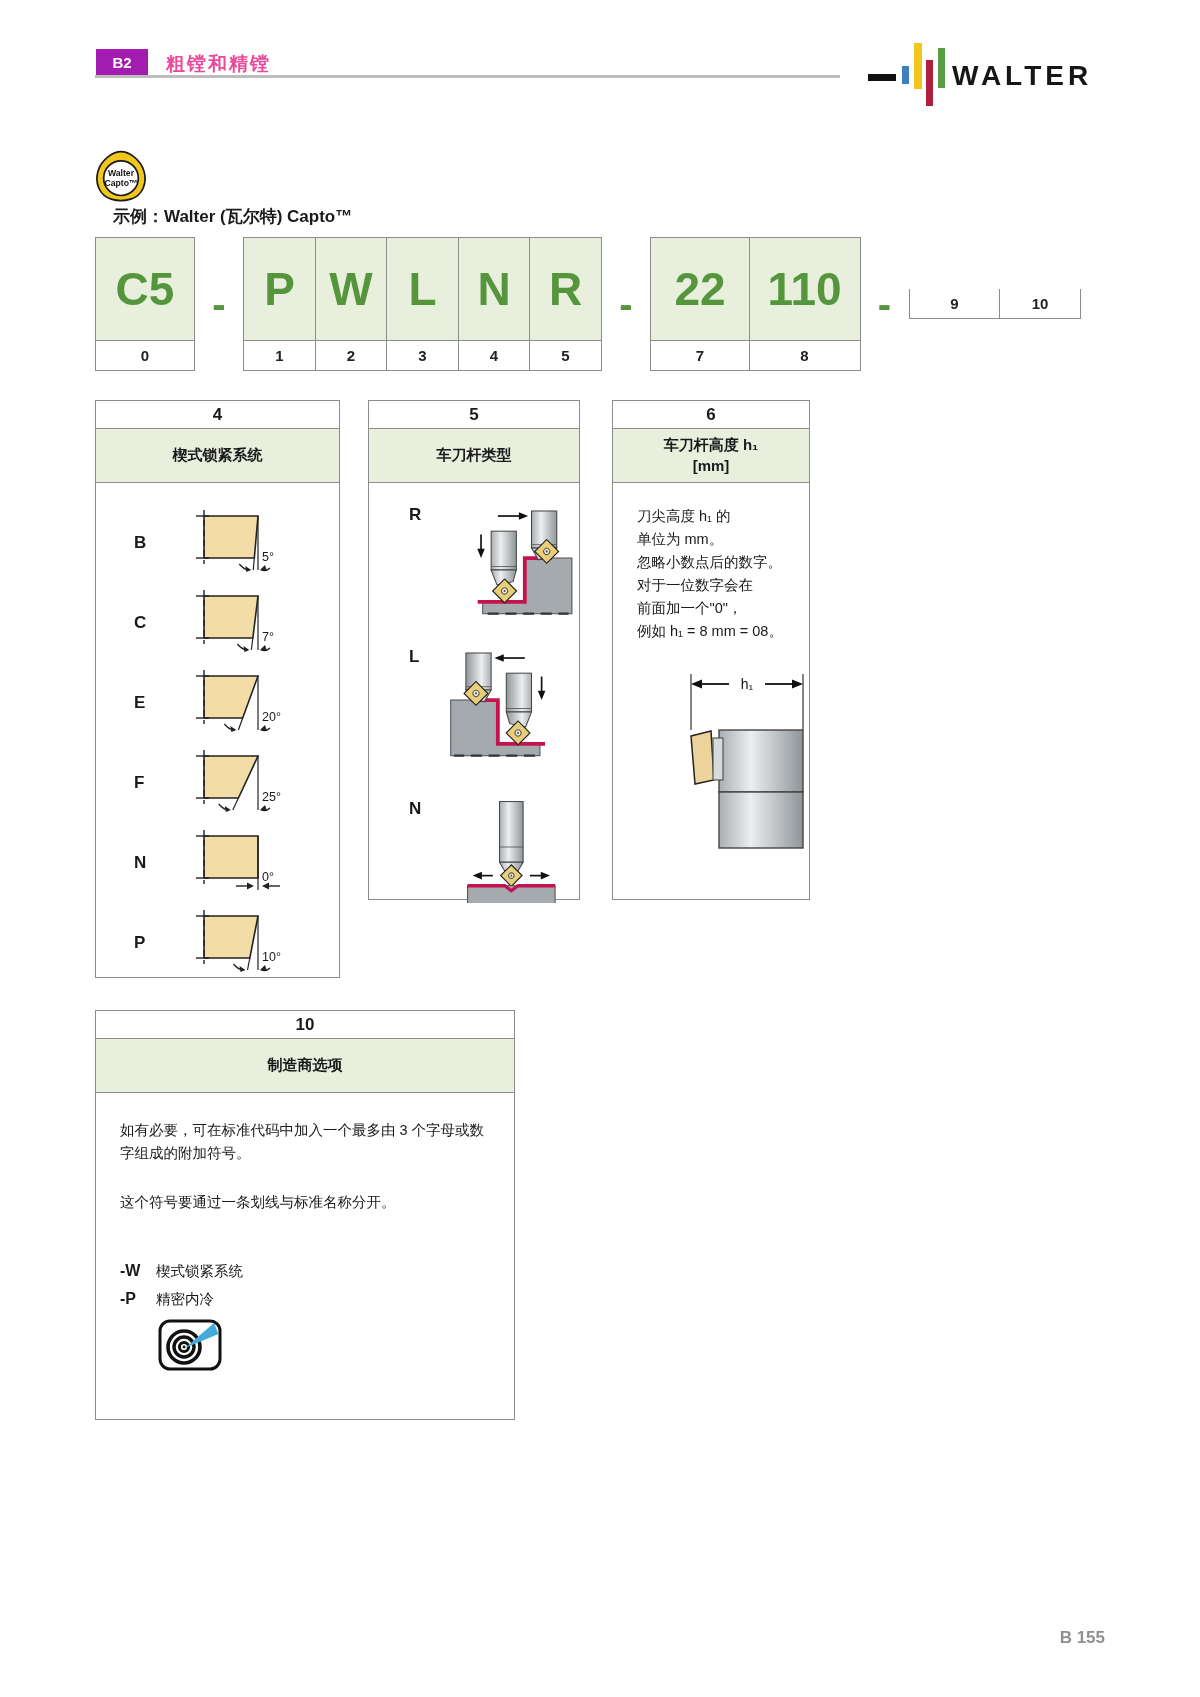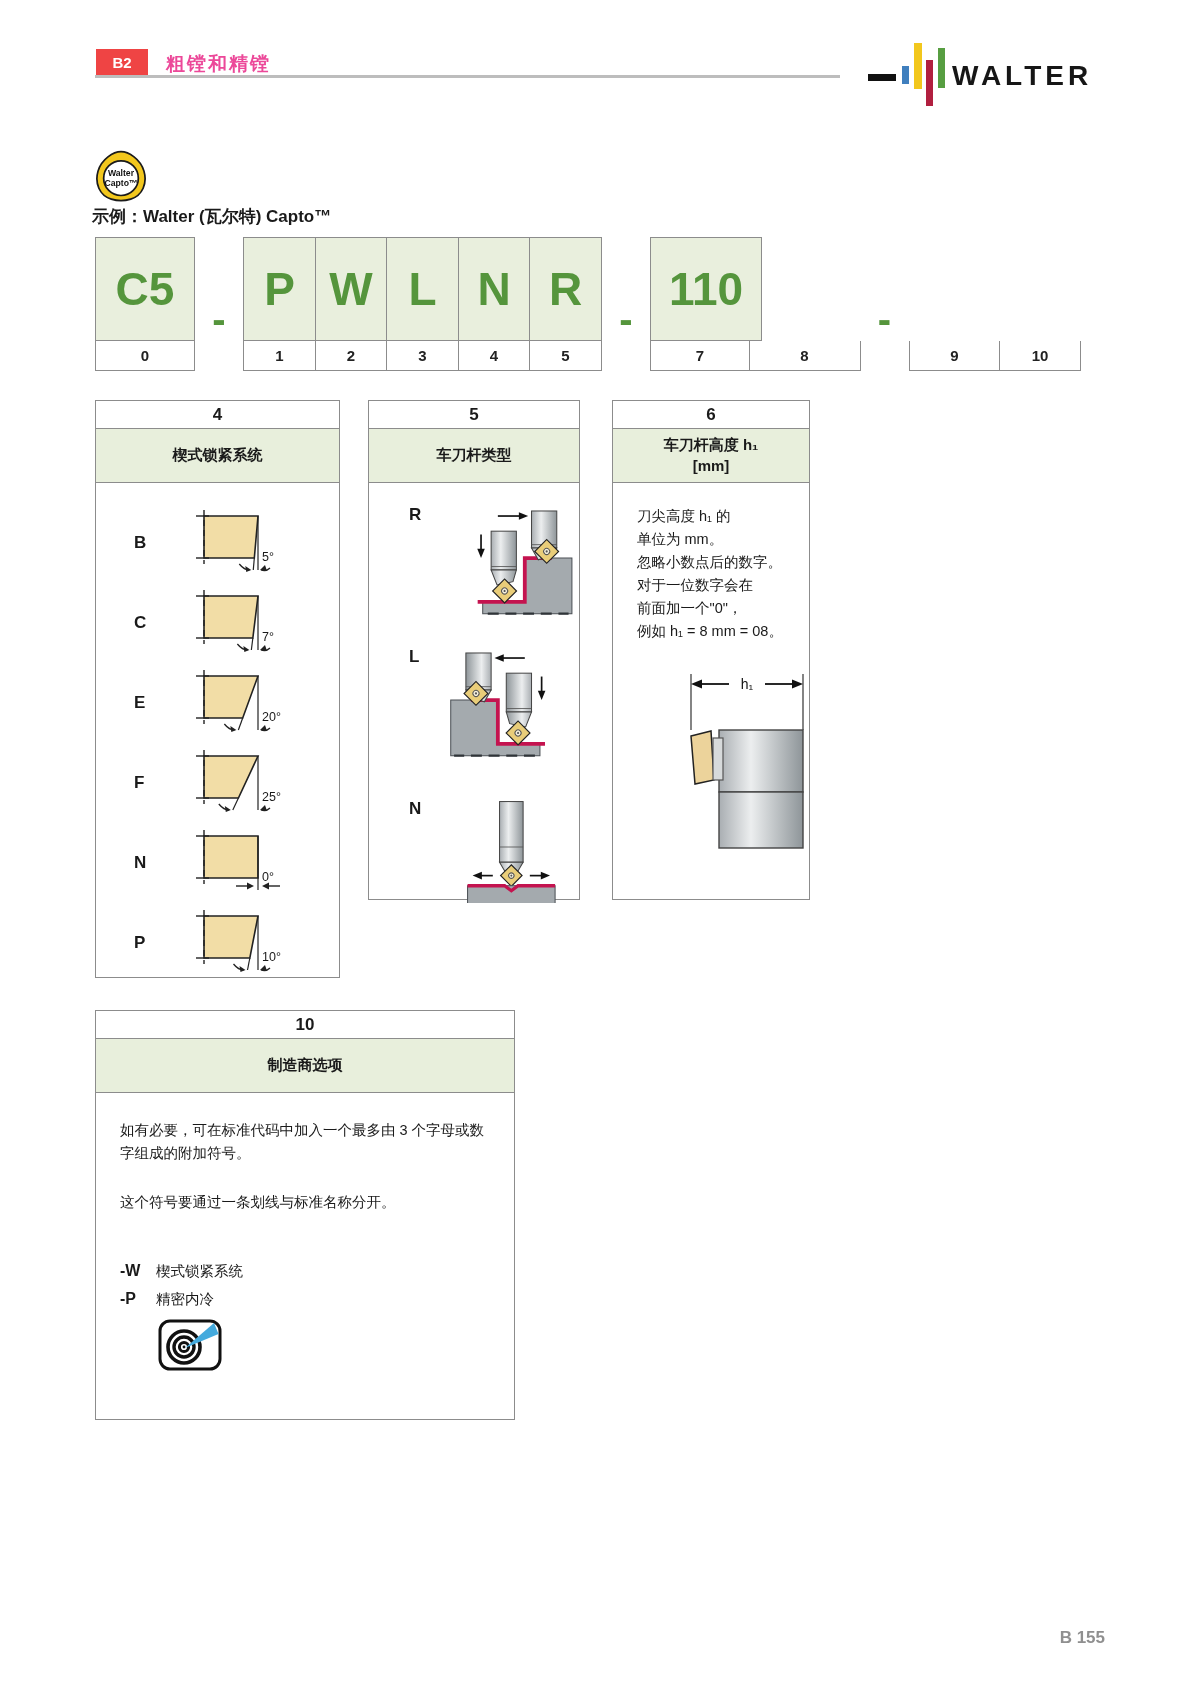--- a/index.html
+++ b/index.html
@@ -1,31 +1,31 @@
 <!DOCTYPE html>
 <html><head>
 <meta charset="utf-8">
 <style>
   html,body{margin:0;padding:0;background:#ffffff;}
   body{font-family:"Liberation Sans","DejaVu Sans",sans-serif;color:#1a1a1a;}
   .page{position:relative;width:1200px;height:1697px;margin:0 auto;background:#fff;overflow:hidden;}
 
   
-  .hdr-badge{position:absolute;left:96px;top:49px;width:52px;height:26px;background:#ef4444;
+  .hdr-badge{position:absolute;left:96px;top:49px;width:52px;height:26px;background:#a21caf;
     color:#fff;font-weight:bold;font-size:15px;display:flex;align-items:center;justify-content:center;}
   .hdr-title{position:absolute;left:166px;top:51px;font-size:19px;font-weight:bold;color:#ec4899;letter-spacing:2px;}
   .hdr-line{position:absolute;left:95px;top:75px;width:745px;height:3px;background:#bdbdbd;}
   .walter-logo{position:absolute;left:868px;top:40px;}
 
   
   .capto-badge{position:absolute;left:95px;top:150px;}
-  .example-label{position:absolute;left:92px;top:205px;font-size:17px;font-weight:bold;text-align:right;}
+  .example-label{position:absolute;left:113px;top:205px;font-size:17px;font-weight:bold;text-align:right;}
 
   
-  .code-row{position:absolute;left:95px;top:237px;display:flex;align-items:flex-end;}
+  .code-row{position:absolute;left:95px;top:237px;display:flex;align-items:center;}
   .code-group{display:flex;flex-direction:column;}
   .cells,.nums{display:flex;}
   .code-cell{height:104px;background:#e9efdd;border:1.5px solid #8c8c8c;box-sizing:border-box;
     display:flex;align-items:center;justify-content:center;
     font-size:46px;font-weight:bold;color:#55953c;}
   .cells .code-cell + .code-cell{margin-left:-1.5px;}
   .num-cell{height:30px;background:#fff;border:1.5px solid #8c8c8c;border-top:none;box-sizing:border-box;
     display:flex;align-items:center;justify-content:center;font-size:15px;font-weight:bold;color:#222;}
   .nums .num-cell + .num-cell{margin-left:-1.5px;}
   .w100{width:100px;} .w73{width:73px;} .w112{width:112px;} .w92{width:92px;} .w82{width:82px;}
@@ -163,20 +163,23 @@
         <div class="num-cell w73">1</div>
         <div class="num-cell w73">2</div>
         <div class="num-cell w73">3</div>
         <div class="num-cell w73">4</div>
         <div class="num-cell w73">5</div>
       </div>
     </div>
     <div class="code-dash">-</div>
     <div class="code-group">
       <div class="cells">
+        <div class="code-cell w100">
+            <span>22</span>
+          </div>
         <div class="code-cell w112">
             <span>110</span>
           </div>
       </div>
       <div class="nums">
         <div class="num-cell w100">7</div>
         <div class="num-cell w112">8</div>
       </div>
     </div>
     <div class="code-dash">-</div>

